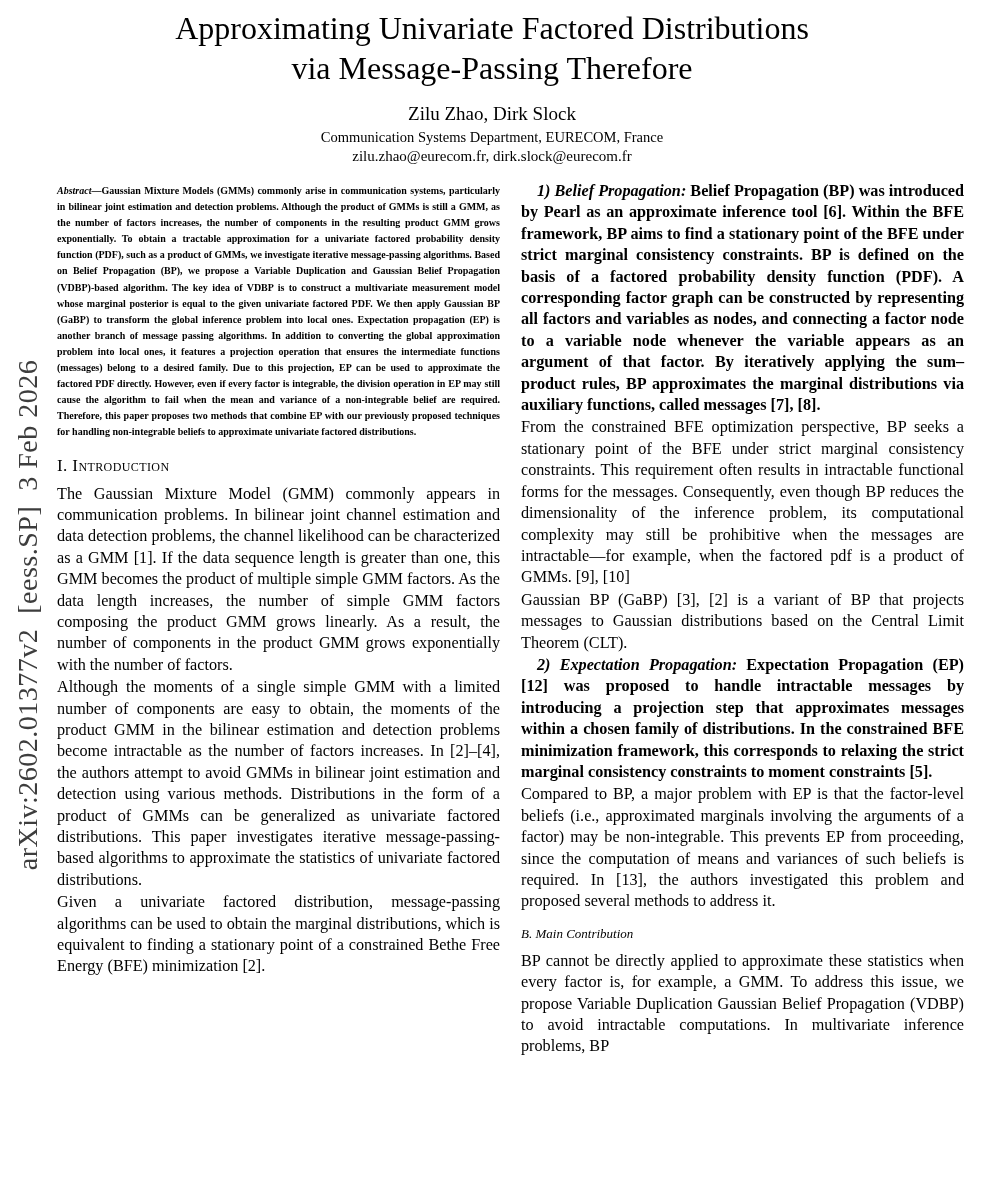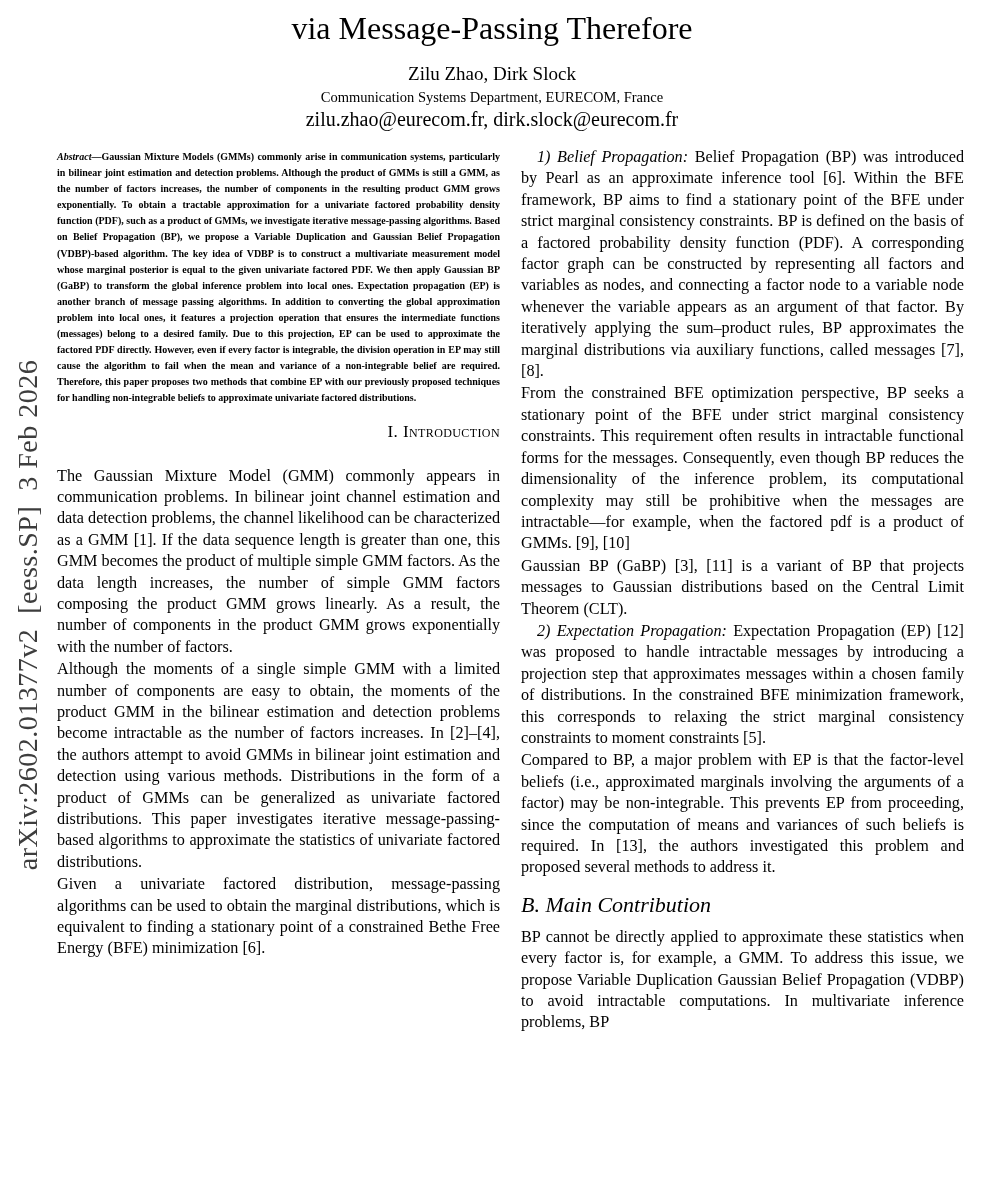--- a/index.html
+++ b/index.html
@@ -33,98 +33,99 @@
   .header { text-align: center; }
   .paper-title {
     font-size: 32px;
     font-weight: normal;
     line-height: 40px;
     margin-top: 8px;
   }
   .paper-title .title-line { display: block; }
   .authors    { font-size: 19px; margin-top: 15px; }
   .affiliation{ font-size: 14.5px; margin-top: 4px; }
-  .emails     { font-size: 20px; margin-top: 2px; }
+  .emails     { font-size: 15px; margin-top: 2px; }
 
   
   .columns {
     display: flex;
     gap: 21px;
     margin: 16px 20px 0 57px;
   }
   .col { flex: 1 1 0; min-width: 0; }
 
   
   p.body {
     font-size: 16.2px;
     line-height: 21.4px;
     text-align: justify;
     margin: 0 0 1px 0;
   }
-  p.numbered { text-indent: 16px; }
+  p.numbered { text-indent: 16px; font-weight: bold; }
   .inline-label { font-style: italic; }
 
   p.abstract {
     font-weight: bold;
     font-size: 10px;
     line-height: 16.1px;
     text-align: justify;
     margin: 2px 0 0 0;
   }
   .abstract-label { font-style: italic; }
 
   h2.section-heading {
-    text-align: right;
+    text-align: left;
     font-variant: small-caps;
     font-weight: normal;
     font-size: 17px;
     letter-spacing: 0.4px;
-    margin: 15px 0 24px 0;
+    margin: 15px 0 8px 0;
   }
   h3.subsection-heading {
     font-style: italic;
     font-weight: normal;
-    font-size: 22px;
+    font-size: 13px;
     margin: 13px 0 9px 0;
     font-family: Liberation Serif, serif;
   }
 </style>
 </head>
 <body>
 
 <div class="arxiv-watermark">arXiv:2602.01377v2  [eess.SP]  3 Feb 2026</div>
 
 <div class="header">
   <h1 class="paper-title">
+      <span class="title-line">Approximating Univariate Factored Distributions</span>
       <span class="title-line">via Message-Passing Therefore</span>
     </h1>
   <div class="authors">Zilu Zhao, Dirk Slock</div>
   <div class="affiliation">Communication Systems Department, EURECOM, France</div>
   <div class="emails">zilu.zhao@eurecom.fr, dirk.slock@eurecom.fr</div>
 </div>
 
 <div class="columns">
 
   <div class="col">
     <p class="abstract"><span class="abstract-label">Abstract</span><span>—Gaussian Mixture Models (GMMs) commonly arise in communication systems, particularly in bilinear joint estimation and detection problems. Although the product of GMMs is still a GMM, as the number of factors increases, the number of components in the resulting product GMM grows exponentially. To obtain a tractable approximation for a univariate factored probability density function (PDF), such as a product of GMMs, we investigate iterative message-passing algorithms. Based on Belief Propagation (BP), we propose a Variable Duplication and Gaussian Belief Propagation (VDBP)-based algorithm. The key idea of VDBP is to construct a multivariate measurement model whose marginal posterior is equal to the given univariate factored PDF. We then apply Gaussian BP (GaBP) to transform the global inference problem into local ones. Expectation propagation (EP) is another branch of message passing algorithms. In addition to converting the global approximation problem into local ones, it features a projection operation that ensures the intermediate functions (messages) belong to a desired family. Due to this projection, EP can be used to approximate the factored PDF directly. However, even if every factor is integrable, the division operation in EP may still cause the algorithm to fail when the mean and variance of a non-integrable belief are required. Therefore, this paper proposes two methods that combine EP with our previously proposed techniques for handling non-integrable beliefs to approximate univariate factored distributions.</span></p>
 
     <h2 class="section-heading">I. Introduction</h2>
 
     <p class="body">The Gaussian Mixture Model (GMM) commonly appears in communication problems. In bilinear joint channel estimation and data detection problems, the channel likelihood can be characterized as a GMM [1]. If the data sequence length is greater than one, this GMM becomes the product of multiple simple GMM factors. As the data length increases, the number of simple GMM factors composing the product GMM grows linearly. As a result, the number of components in the product GMM grows exponentially with the number of factors.</p>
     <p class="body">Although the moments of a single simple GMM with a limited number of components are easy to obtain, the moments of the product GMM in the bilinear estimation and detection problems become intractable as the number of factors increases. In [2]–[4], the authors attempt to avoid GMMs in bilinear joint estimation and detection using various methods. Distributions in the form of a product of GMMs can be generalized as univariate factored distributions. This paper investigates iterative message-passing-based algorithms to approximate the statistics of univariate factored distributions.</p>
 
 
-    <p class="body">Given a univariate factored distribution, message-passing algorithms can be used to obtain the marginal distributions, which is equivalent to finding a stationary point of a constrained Bethe Free Energy (BFE) minimization [6].</p>
+    <p class="body">Given a univariate factored distribution, message-passing algorithms can be used to obtain the marginal distributions, which is equivalent to finding a stationary point of a constrained Bethe Free Energy (BFE) minimization [2].</p>
   </div>
 
   <div class="col">
     <p class="body numbered"><span class="inline-label">1) Belief Propagation:</span> <span>Belief Propagation (BP) was introduced by Pearl as an approximate inference tool [6]. Within the BFE framework, BP aims to find a stationary point of the BFE under strict marginal consistency constraints. BP is defined on the basis of a factored probability density function (PDF). A corresponding factor graph can be constructed by representing all factors and variables as nodes, and connecting a factor node to a variable node whenever the variable appears as an argument of that factor. By iteratively applying the sum–product rules, BP approximates the marginal distributions via auxiliary functions, called messages [7], [8].</span></p>
 
     <p class="body">From the constrained BFE optimization perspective, BP seeks a stationary point of the BFE under strict marginal consistency constraints. This requirement often results in intractable functional forms for the messages. Consequently, even though BP reduces the dimensionality of the inference problem, its computational complexity may still be prohibitive when the messages are intractable—for example, when the factored pdf is a product of GMMs. [9], [10]</p>
-    <p class="body">Gaussian BP (GaBP) [3], [11] is a variant of BP that projects messages to Gaussian distributions based on the Central Limit Theorem (CLT).</p>
+    <p class="body">Gaussian BP (GaBP) [3], [2] is a variant of BP that projects messages to Gaussian distributions based on the Central Limit Theorem (CLT).</p>
 
     <p class="body numbered"><span class="inline-label">2) Expectation Propagation:</span> <span>Expectation Propagation (EP) [12] was proposed to handle intractable messages by introducing a projection step that approximates messages within a chosen family of distributions. In the constrained BFE minimization framework, this corresponds to relaxing the strict marginal consistency constraints to moment constraints [5].</span></p>
 
     <p class="body">Compared to BP, a major problem with EP is that the factor-level beliefs (i.e., approximated marginals involving the arguments of a factor) may be non-integrable. This prevents EP from proceeding, since the computation of means and variances of such beliefs is required. In [13], the authors investigated this problem and proposed several methods to address it.</p>
 
     <h3 class="subsection-heading">B. Main Contribution</h3>
 
     <p class="body">BP cannot be directly applied to approximate these statistics when every factor is, for example, a GMM. To address this issue, we propose Variable Duplication Gaussian Belief Propagation (VDBP) to avoid intractable computations. In multivariate inference problems, BP</p>
   </div>
 

